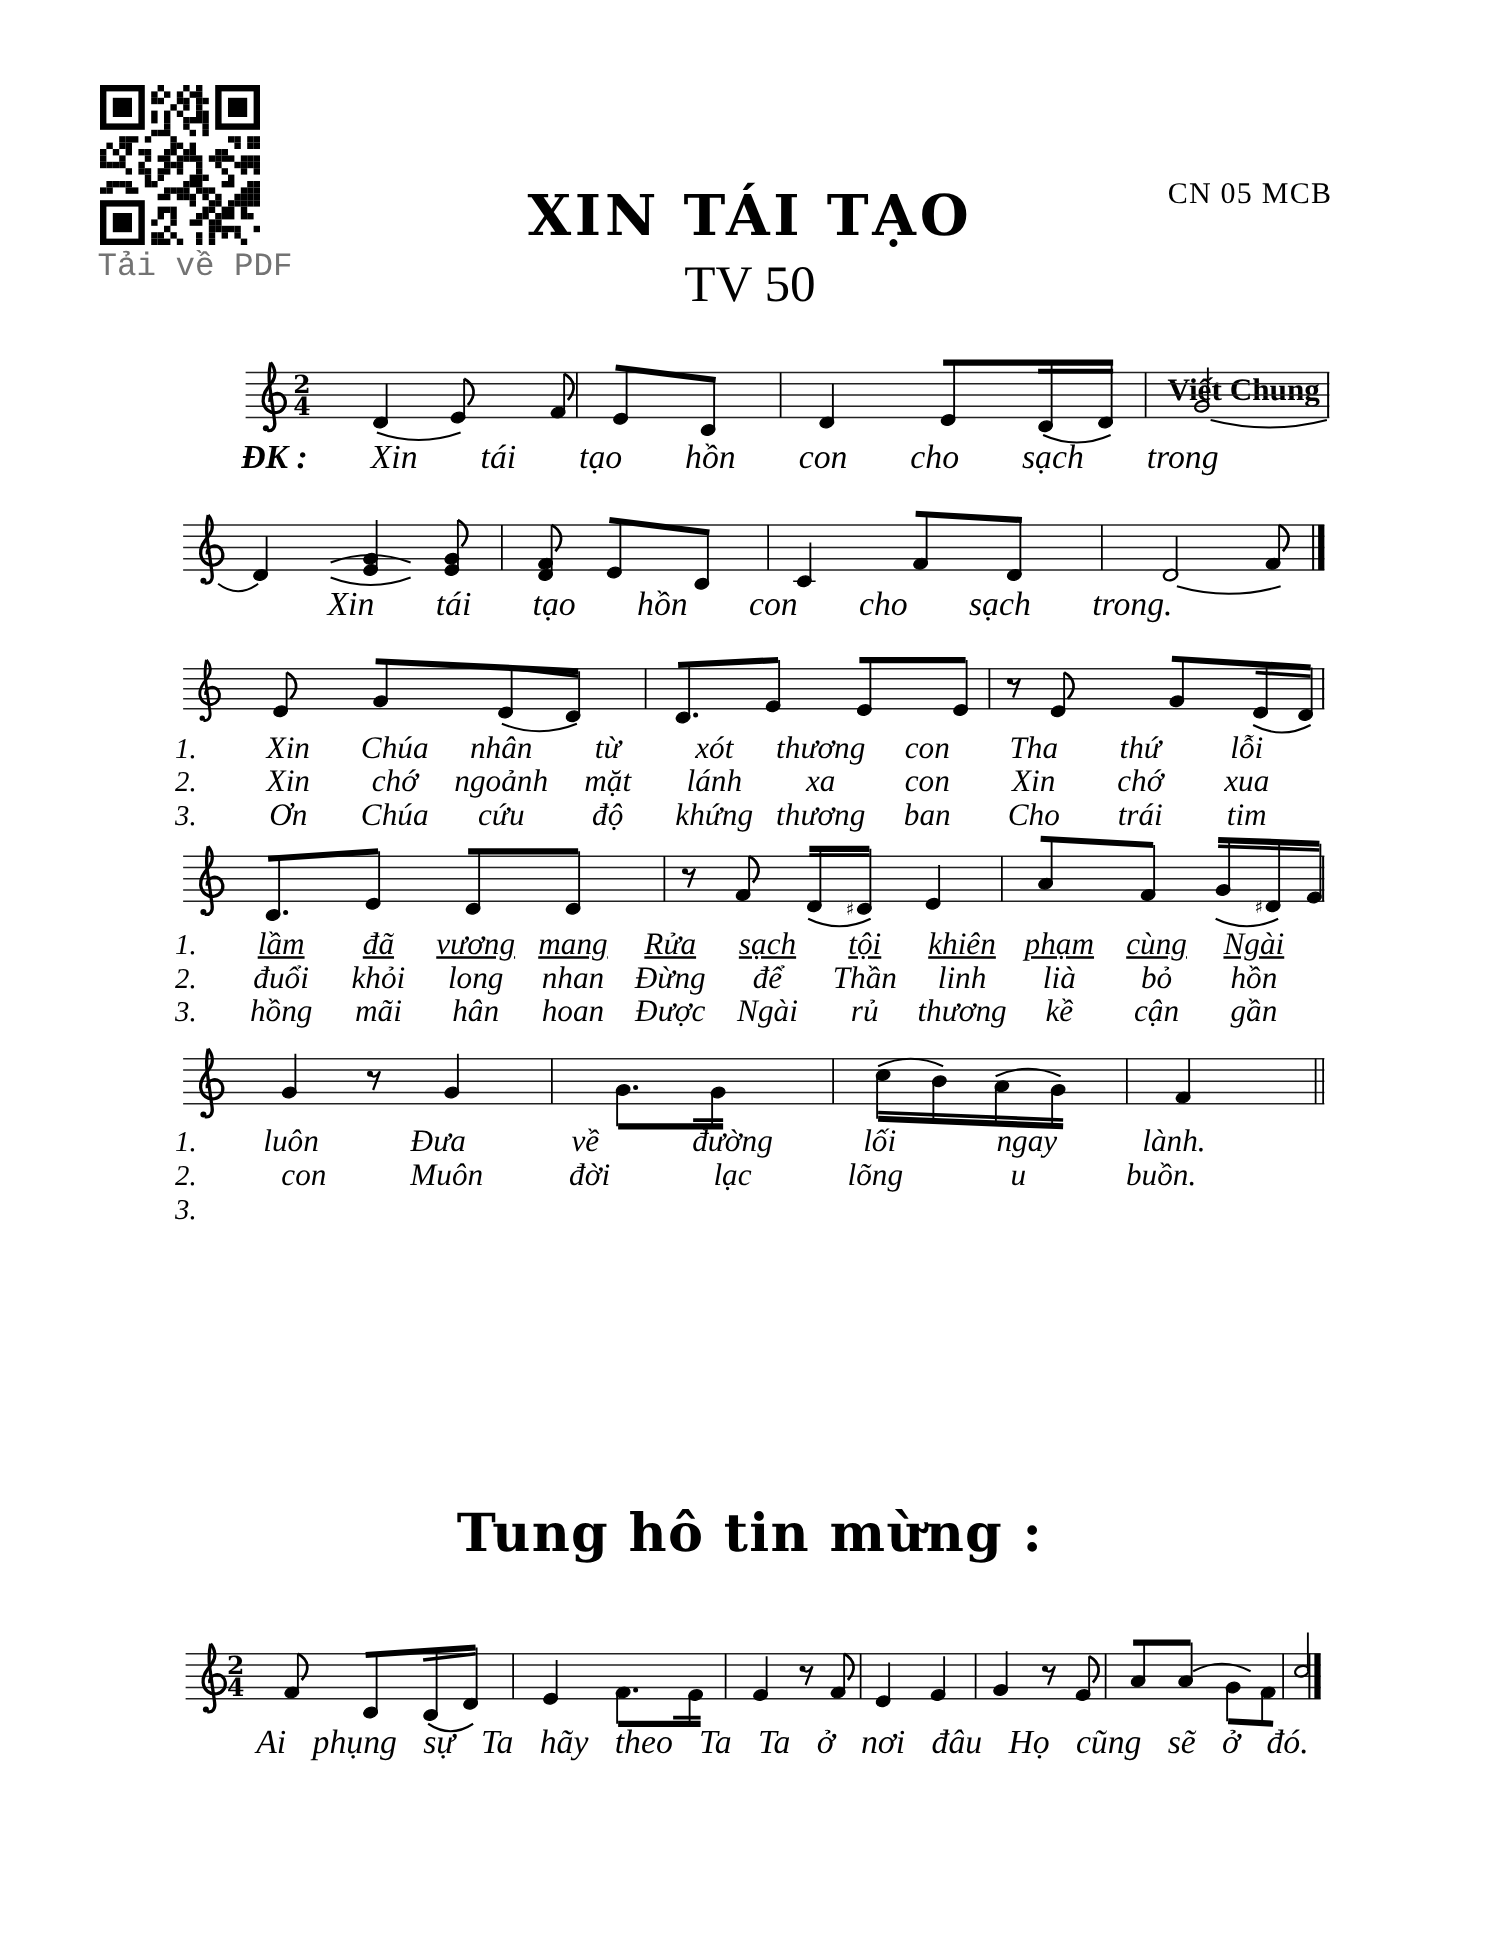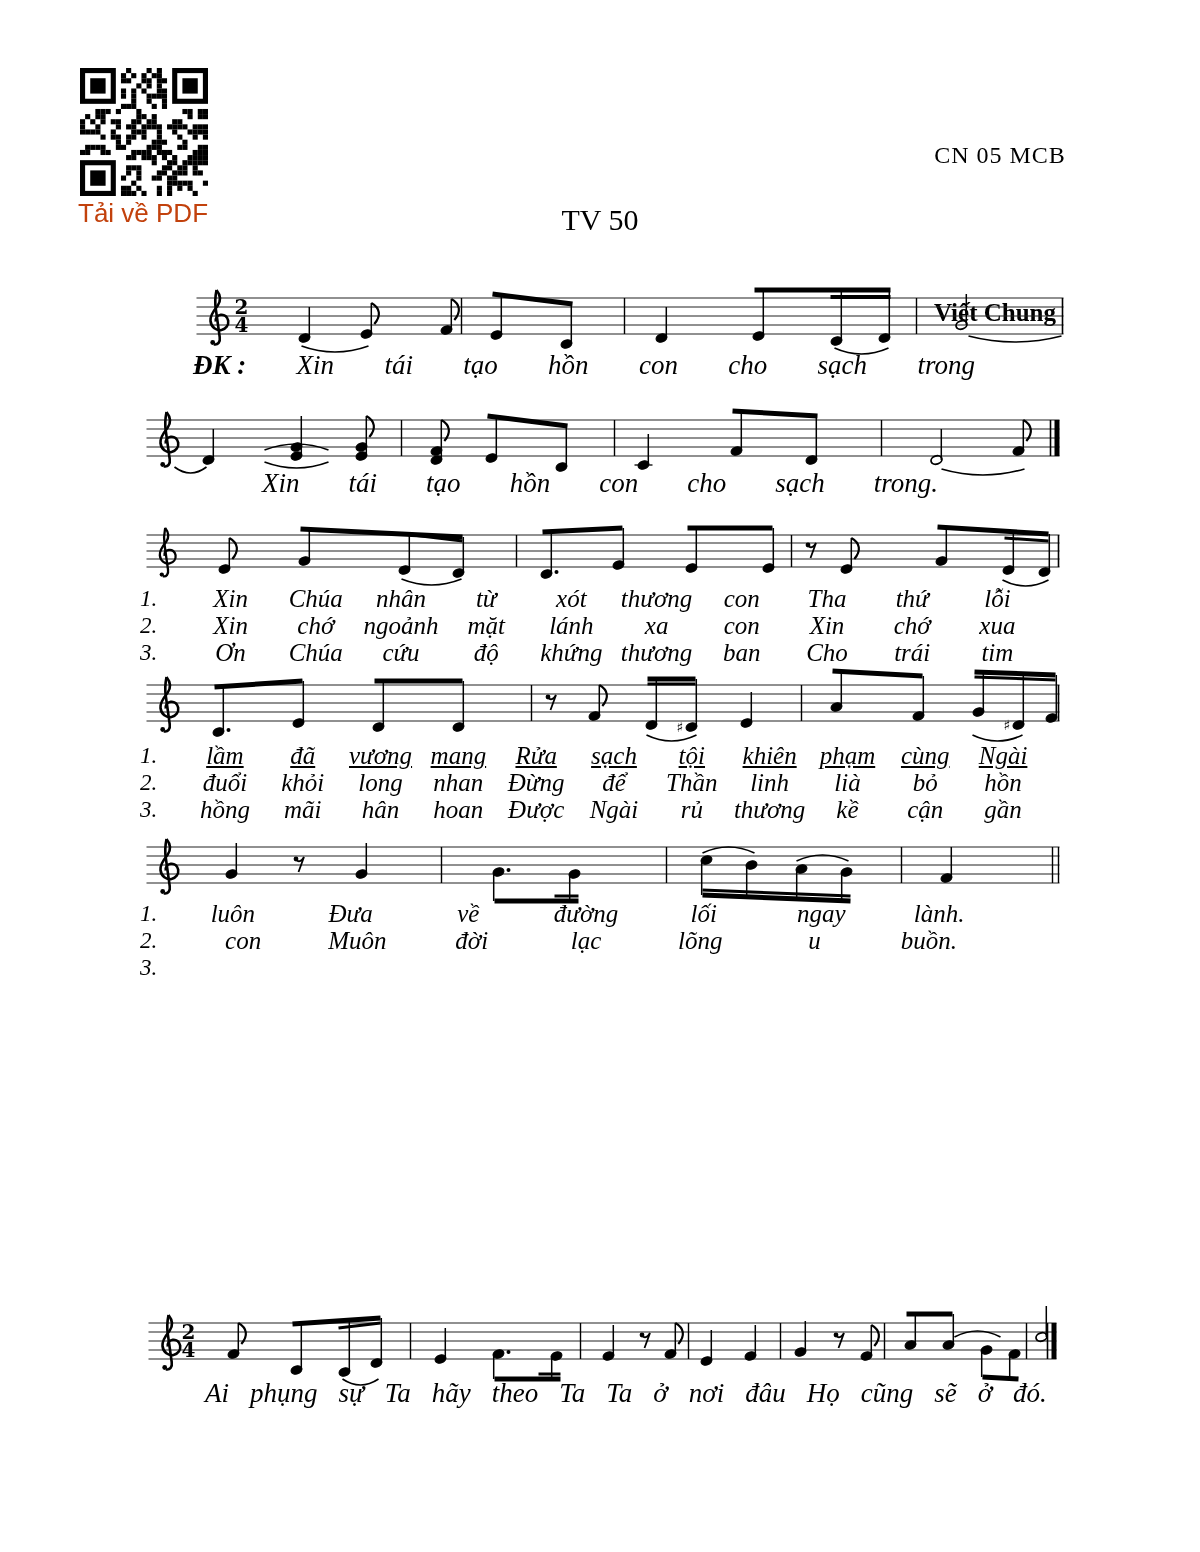--- a/index.html
+++ b/index.html
@@ -1,23 +1,23 @@
 <!DOCTYPE html>
 <html><head>
 <meta charset="utf-8">
 <style>
   html,body{margin:0;padding:0;background:#fff;}
   #page{position:relative;width:1200px;height:1552px;background:#ffffff;color:#000;
         font-family:"Liberation Serif",serif;overflow:hidden;}
   .abs{position:absolute;}
-  #qr-caption{font-family:Liberation Sans, sans-serif;font-size:26px;color:#c2410c;}
+  #qr-caption{font-family:Liberation Mono, monospace;font-size:26px;color:#737373;}
   #doc-code{font-size:24px;letter-spacing:1px;}
   #doc-title{width:1200px;text-align:center;font-family:"DejaVu Serif",serif;
              font-weight:bold;font-size:45px;letter-spacing:3px;}
-  #doc-subtitle{width:1200px;text-align:center;font-size:30px;}
+  #doc-subtitle{width:1200px;text-align:center;font-size:41px;}
   #composer{width:170px;text-align:right;font-weight:bold;font-size:25px;margin-top:45px;}
   #section-heading{width:1200px;text-align:center;font-family:"DejaVu Serif",serif;
                    font-weight:bold;font-size:42px;letter-spacing:1px;}
   .lyric-row{display:flex;justify-content:space-between;align-items:baseline;
              font-style:italic;font-size:27px;white-space:nowrap;}
   .lyric-label{font-weight:bold;}
   .verse-nums div{font-style:italic;font-size:23px;line-height:27px;height:27px;}
   .verse-rows .vrow{display:grid;line-height:27px;height:27px;font-style:italic;font-size:25px;}
   .verse-rows .vrow span{text-align:center;white-space:nowrap;}
   svg.staff{position:absolute;pointer-events:none;}
@@ -237,20 +237,21 @@
       <rect x="97.28" y="5.12" width="25.6" height="25.6" fill="#fff"></rect>
       <rect x="102.4" y="10.24" width="15.36" height="15.36" fill="#000"></rect>
       <rect x="0" y="92.16" width="35.84" height="35.84" fill="#000"></rect>
       <rect x="5.12" y="97.28" width="25.6" height="25.6" fill="#fff"></rect>
       <rect x="10.24" y="102.4" width="15.36" height="15.36" fill="#000"></rect>
     </svg>
   <div id="qr-caption" class="abs" style="left:78px;top:198px">Tải về PDF</div>
 
   <div id="doc-code" class="abs" style="left:920px;top:142px;width:160px;text-align:center">CN 05 MCB</div>
 
+  <div id="doc-title" class="abs" style="top:146px">XIN TÁI TẠO</div>
 
   <div id="doc-subtitle" class="abs" style="top:203px">TV 50</div>
 
   <div id="composer" class="abs" style="left:886px;top:254px">Viết Chung</div>
 
   <div id="score">
       <svg class="staff" width="873" height="110" style="left: 195px; top: 266px;">
         <g transform="translate(1.5,32)" stroke="#000">
           <line x1="0" y1="0" x2="867" y2="0" stroke-width="1.2" stroke="#222"></line>
           <line x1="0" y1="9" x2="867" y2="9" stroke-width="1.2" stroke="#222"></line>
@@ -890,14 +891,15 @@
         <span>nơi</span>
         <span>đâu</span>
         <span>Họ</span>
         <span>cũng</span>
         <span>sẽ</span>
         <span>ở</span>
         <span>đó.</span>
       </div>
     </div>
 
+  <div id="section-heading" class="abs" style="top:1202px">Tung hô tin mừng :</div>
 
 </div>
 
 </body></html>

